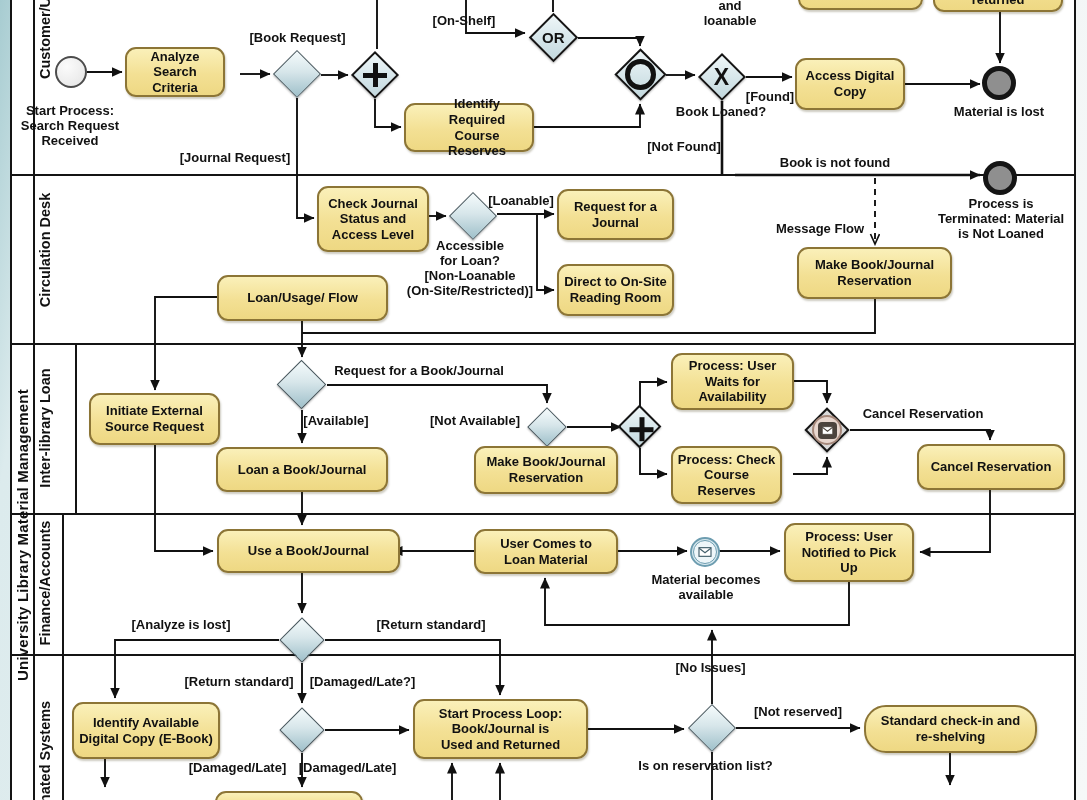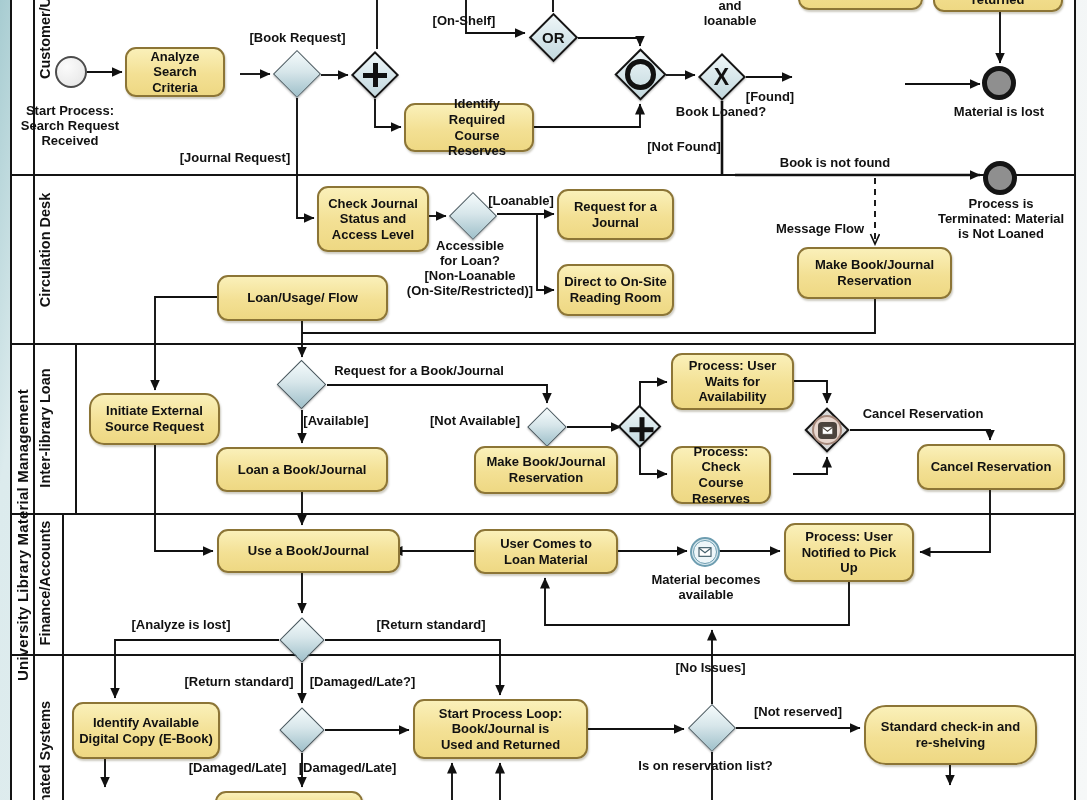--- a/index.html
+++ b/index.html
@@ -190,60 +190,62 @@
     </span>
   </div>
   <div class="gw" style="left:286px;top:624px;width:32px;height:32px;"></div>
   <div class="gw" style="left:286px;top:714px;width:32px;height:32px;"></div>
   <div class="gw" style="left:695px;top:711px;width:34px;height:34px;"></div>
 
   <div class="task" style="left:125px;top:47px;width:100px;height:50px;">Analyze Search
 Criteria</div>
   <div class="task" style="left:404px;top:103px;width:130px;height:49px;padding-left:20px;">Identify Required
 Course Reserves</div>
+  <div class="task" style="left:795px;top:58px;width:110px;height:52px;">Access Digital
+Copy</div>
   <div class="task" style="left:798px;top:-42px;width:125px;height:52px;"></div>
   <div class="task" style="left:933px;top:-44px;width:130px;height:56px;align-items:flex-end;">returned</div>
 
   <div class="task" style="left:317px;top:186px;width:112px;height:66px;">Check Journal
 Status and
 Access Level</div>
   <div class="task" style="left:557px;top:189px;width:117px;height:51px;">Request for a
 Journal</div>
   <div class="task" style="left:557px;top:264px;width:117px;height:52px;">Direct to On-Site
 Reading Room</div>
   <div class="task" style="left:217px;top:275px;width:171px;height:46px;">Loan/Usage/ Flow</div>
   <div class="task" style="left:797px;top:247px;width:155px;height:52px;">Make Book/Journal
 Reservation</div>
 
-  <div class="task" style="left:89px;top:393px;width:131px;height:52px;border-radius:15px;">Initiate External
+  <div class="task" style="left:89px;top:393px;width:131px;height:52px;">Initiate External
 Source Request</div>
   <div class="task" style="left:216px;top:447px;width:172px;height:45px;">Loan a Book/Journal</div>
   <div class="task" style="left:474px;top:446px;width:144px;height:48px;">Make Book/Journal
 Reservation</div>
   <div class="task" style="left:671px;top:353px;width:123px;height:57px;">Process: User
 Waits for
 Availability</div>
-  <div class="task" style="left:671px;top:446px;width:100px;height:58px;">Process: Check
+  <div class="task" style="left:671px;top:446px;width:111px;height:58px;">Process: Check
 Course
 Reserves</div>
   <div class="task" style="left:917px;top:444px;width:148px;height:46px;">Cancel Reservation</div>
 
   <div class="task" style="left:217px;top:529px;width:183px;height:44px;">Use a Book/Journal</div>
   <div class="task" style="left:474px;top:529px;width:144px;height:45px;">User Comes to
 Loan Material</div>
   <div class="task" style="left:784px;top:523px;width:130px;height:59px;">Process: User
 Notified to Pick
 Up</div>
 
   <div class="task" style="left:72px;top:702px;width:148px;height:57px;">Identify Available
 Digital Copy (E-Book)</div>
   <div class="task" style="left:413px;top:699px;width:175px;height:60px;">Start Process Loop:
 Book/Journal is
 Used and Returned</div>
-  <div class="task" style="left:864px;top:705px;width:173px;height:60px;border-radius:22px;">Standard check-in and
+  <div class="task" style="left:864px;top:705px;width:173px;height:48px;border-radius:22px;">Standard check-in and
 re-shelving</div>
   <div class="task" style="left:215px;top:791px;width:148px;height:24px;"></div>
 
   <div class="lbl" style="left:5px;top:103px;width:130px;">Start Process:
 Search Request
 Received</div>
   <div class="lbl" style="left:245px;top:30px;width:105px;">[Book Request]</div>
   <div class="lbl" style="left:175px;top:150px;width:120px;">[Journal Request]</div>
   <div class="lbl" style="left:425px;top:13px;width:78px;">[On-Shelf]</div>
   <div class="lbl" style="left:697px;top:-2px;width:66px;">and

